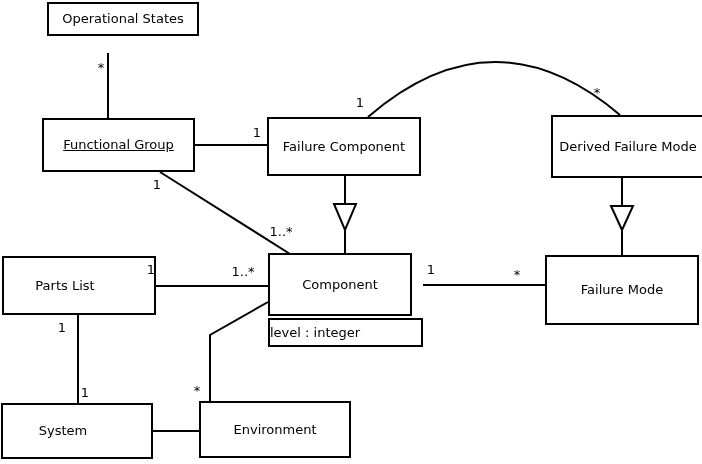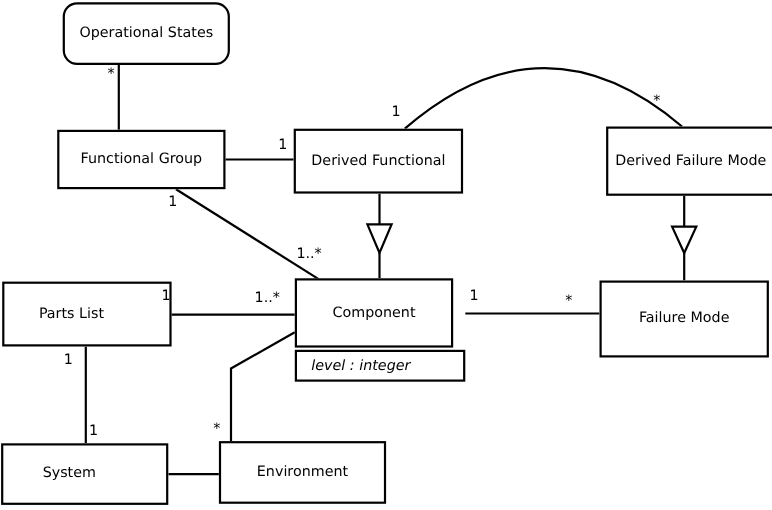--- a/index.html
+++ b/index.html
@@ -33,22 +33,20 @@
     justify-content: center;
     font-size: 13px;
     white-space: nowrap;
     line-height: 1.2;
   }
   .uml-class.text-shift-left {
     padding-right: 28px;
   }
   .uml-class.attr-box {
     justify-content: flex-start;
-    padding-left: 13px;
-    font-style: italic;
   }
   .mult {
     position: absolute;
     font-size: 13px;
     line-height: 1;
     transform: translate(-50%, -50%);
     white-space: nowrap;
   }
 </style>
 </head>
@@ -78,30 +76,30 @@
 
     <line x1="345" y1="176" x2="345" y2="204"></line>
     <polygon points="334,204 356,204 345,230" fill="#ffffff"></polygon>
     <line x1="345" y1="230" x2="345" y2="253"></line>
 
     <line x1="622" y1="178" x2="622" y2="206"></line>
     <polygon points="611,206 633,206 622,230" fill="#ffffff"></polygon>
     <line x1="622" y1="230" x2="622" y2="255"></line>
   </svg>
 
-  <div class="uml-class" style="left:57px; top:2px; width:152px; height:57px;border-radius:13px;">
+  <div class="uml-class" style="left:47px; top:2px; width:152px; height:34px;">
     <span>Operational States</span>
   </div>
 
-  <div class="uml-class" style="left:52px; top:118px; width:153px; height:54px;">
+  <div class="uml-class" style="left:42px; top:118px; width:153px; height:54px;text-decoration:underline;">
     <span>Functional Group</span>
   </div>
 
   <div class="uml-class" style="left:267px; top:117px; width:154px; height:59px;">
-    <span>Derived Functional</span>
+    <span>Failure Component</span>
   </div>
 
   <div class="uml-class" style="left:551px; top:115px; width:154px; height:63px;">
     <span>Derived Failure Mode</span>
   </div>
 
   <div class="uml-class text-shift-left" style="left:2px; top:256px; width:154px; height:59px;">
     <span>Parts List</span>
   </div>
 

